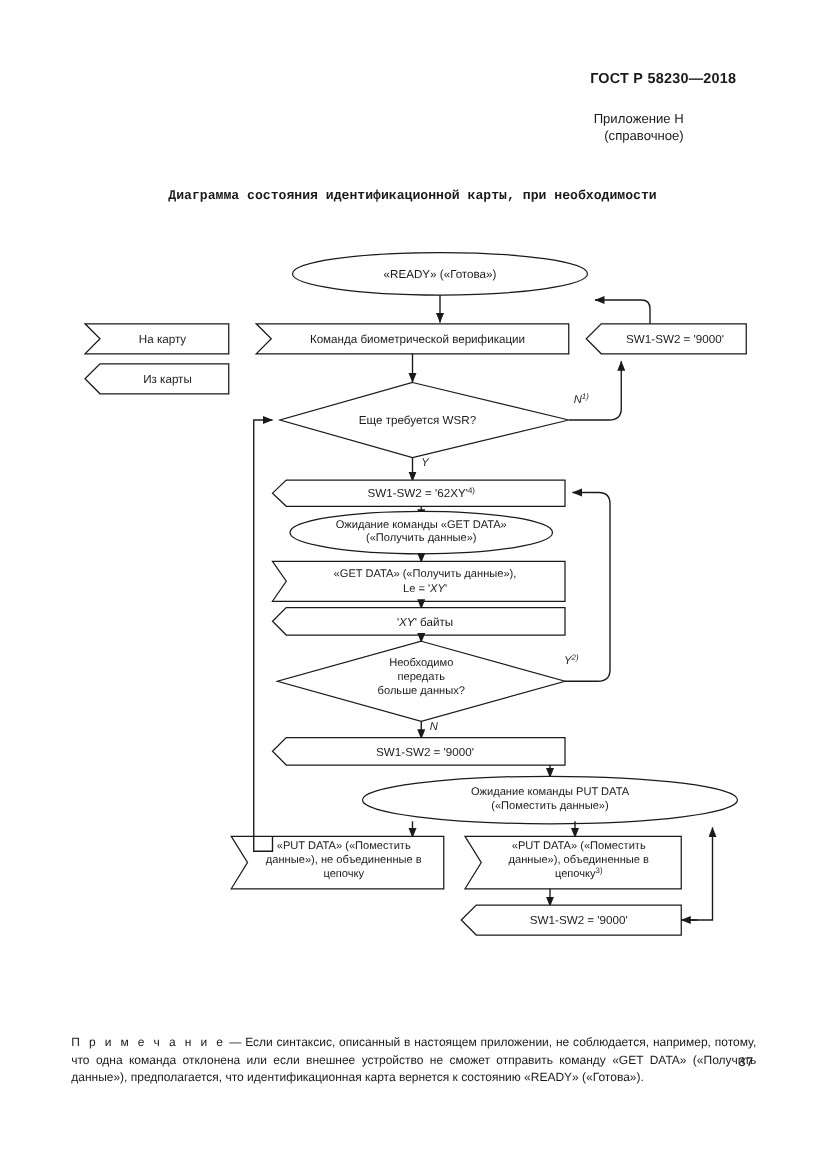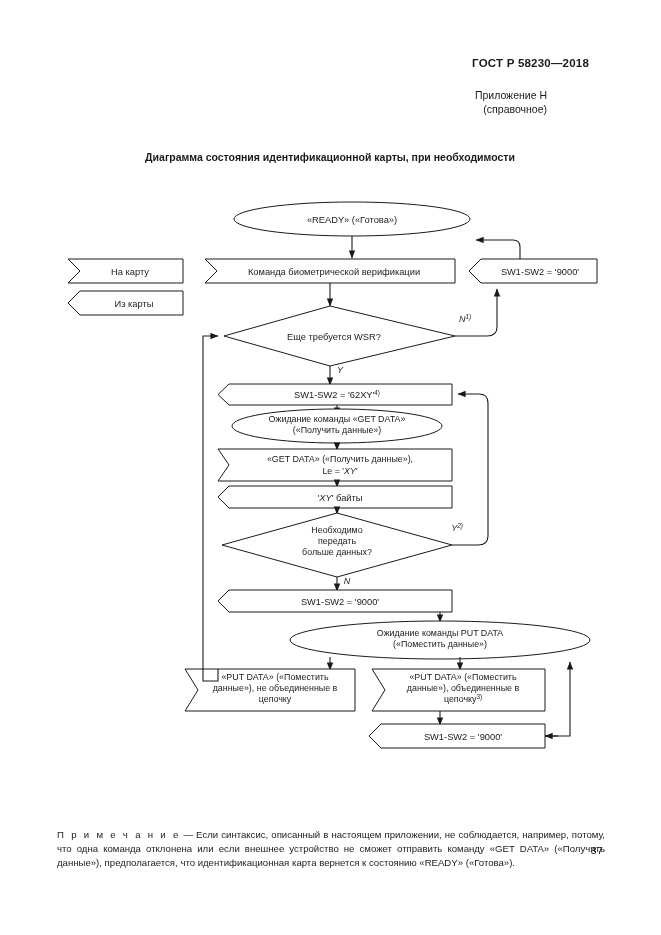--- a/index.html
+++ b/index.html
@@ -41,20 +41,21 @@
   .annex .l2 { margin-left: -22px; }
   .diagram-title {
     position: absolute;
     top: 150px;
     left: 60px;
     width: 540px;
     text-align: center;
     font-size: 10.5px;
     font-weight: bold;
     line-height: 15px;
+    font-family: Liberation Mono, monospace;
   }
   .note {
     position: absolute;
     left: 57px;
     top: 828px;
     width: 548px;
     font-size: 9.6px;
     line-height: 14.2px;
     text-align: justify;
   }

